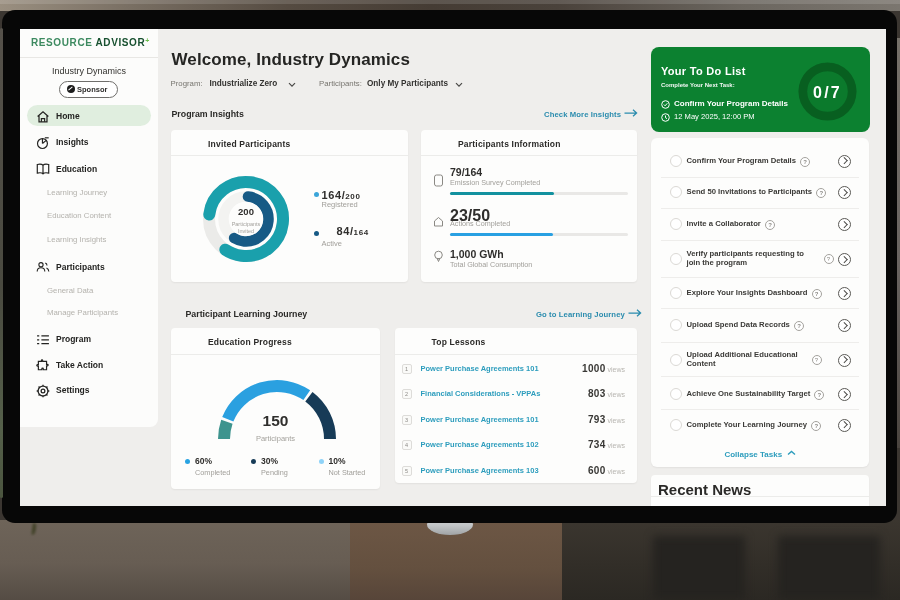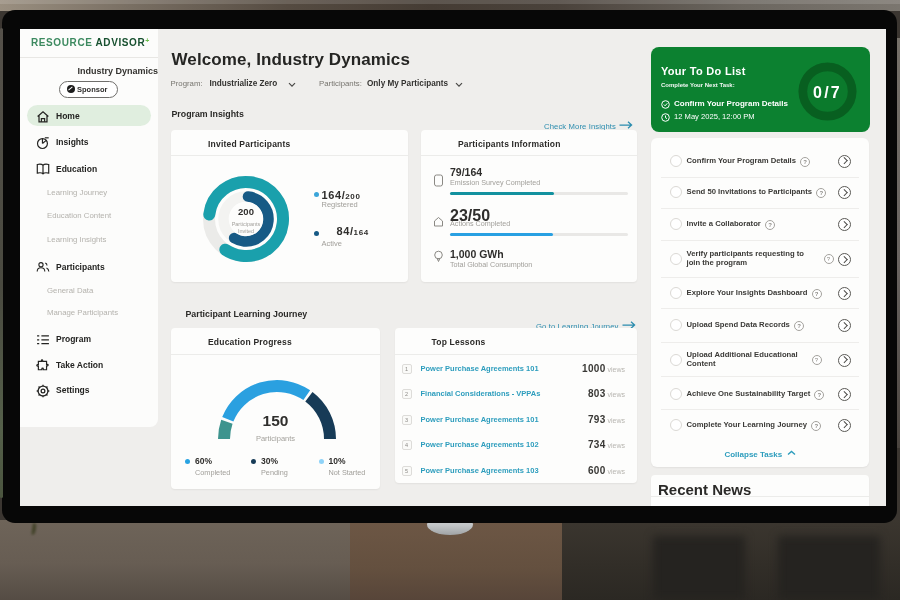--- a/index.html
+++ b/index.html
@@ -20,35 +20,35 @@
 #screen{left:20px;top:29px;width:866px;height:477px;background:#efeeec;overflow:hidden;}
 
 .card{position:absolute;background:#fdfdfc;border-radius:4px;box-shadow:0 1px 2px rgba(0,0,0,.06);}
 .chead{position:absolute;left:8px;top:9px;font-size:8.5px;font-weight:bold;color:#2b2a28;letter-spacing:.2px;margin-left:29px;}
 .cdiv{position:absolute;left:0;right:0;height:1px;background:#ececea;}
 .gray{color:#a09e99;}
 
 #side{left:0;top:0;width:138px;height:398px;background:#fcfcfb;border-radius:0 0 8px 0;}
 #logo{left:11px;top:8px;font-size:10px;font-weight:bold;letter-spacing:.6px;white-space:nowrap;}
 #logodiv{left:0;top:28px;width:138px;height:1px;background:#e8e7e4;}
-#orgname{left:0;top:36.5px;width:138px;text-align:right;font-size:9px;font-weight:bold;color:#33322f;}
+#orgname{left:0;top:36.5px;width:138px;text-align:center;font-size:9px;font-weight:normal;color:#33322f;}
 #sponsor{left:39px;top:52px;width:57px;height:15px;border:1.2px solid #6f6e6b;border-radius:9px;background:#fff;}
 #sponsor .dot{position:absolute;left:6.5px;top:2.6px;width:8px;height:8px;border-radius:50%;background:#1c1c1c;}
 #sponsor .dot:after{content:"";position:absolute;left:1.5px;top:3.5px;width:5px;height:1.2px;background:#fff;transform:rotate(-40deg);}
 #sponsor .stxt{position:absolute;left:17px;top:3.2px;font-size:7.5px;font-weight:bold;color:#2e2d2b;}
 .mitem{position:absolute;left:36px;font-size:8.5px;font-weight:bold;color:#242422;white-space:nowrap;}
 .msub{position:absolute;left:27px;font-size:7.8px;color:#b4b2ad;white-space:nowrap;}
 .micon{position:absolute;left:16px;width:14px;height:14px;}
 #homepill{left:7px;top:76px;width:124px;height:21px;background:#e0eedf;border-radius:10.5px;}
 
 #title{left:151.5px;top:21px;font-size:17px;font-weight:bold;color:#252523;letter-spacing:.1px;}
 .flabel{position:absolute;font-size:7.8px;color:#77756f;}
 .fval{position:absolute;font-size:8.2px;font-weight:bold;color:#333230;}
 .shead{position:absolute;font-size:8.8px;font-weight:bold;color:#2b2a28;}
-.slink{position:absolute;font-size:7.7px;font-weight:normal;color:#2b8cae;letter-spacing:.1px;white-space:nowrap;margin-top:12px;}
+.slink{position:absolute;font-size:7.7px;font-weight:bold;color:#2b8cae;letter-spacing:.1px;white-space:nowrap;}
 
 .ldot{position:absolute;width:5px;height:5px;border-radius:50%;}
 
 .lrow{position:absolute;left:7px;right:7px;height:16px;}
 .lnum{position:absolute;left:0px;top:0px;width:8px;height:8px;border:1px solid #dddcd9;border-radius:2px;background:#fafaf8;font-size:5.5px;color:#8a8884;text-align:center;line-height:8px;}
 .ltitle{position:absolute;left:19px;top:0px;font-size:7.5px;font-weight:bold;color:#2d9dbd;white-space:nowrap;}
 .lviews{position:absolute;right:5px;top:-1px;font-size:7px;color:#b7b5b0;}
 .lviews b{font-size:10px;color:#393835;letter-spacing:.3px;}
 
 #greencard{left:631px;top:18px;width:219px;height:85px;background:#0c8130;border-radius:8px;color:#fff;}

